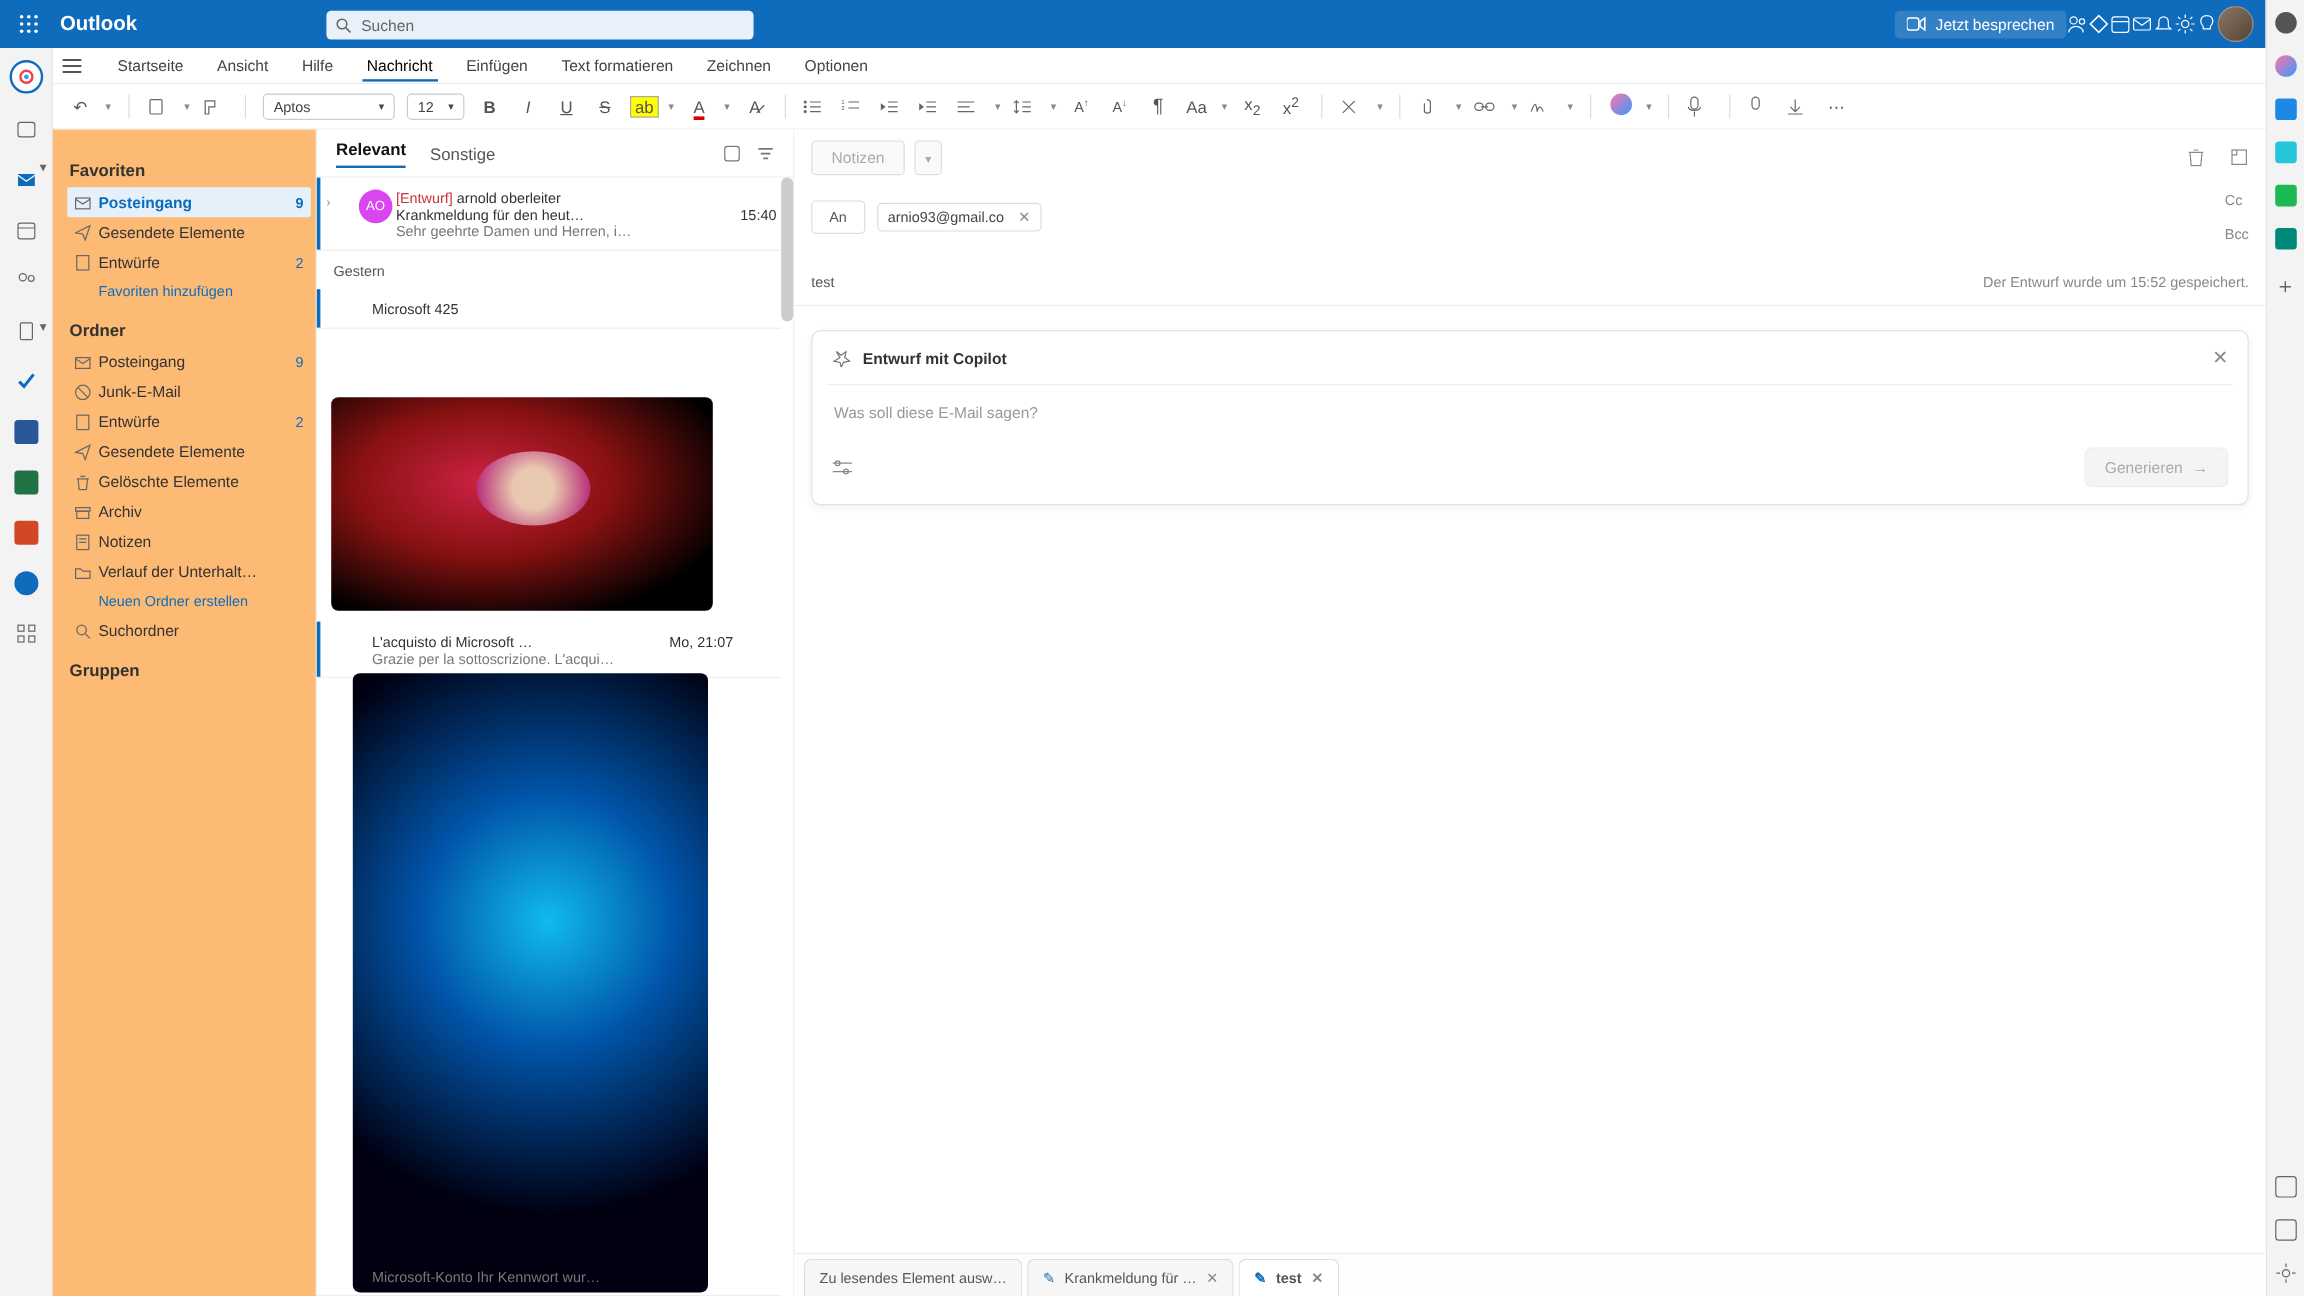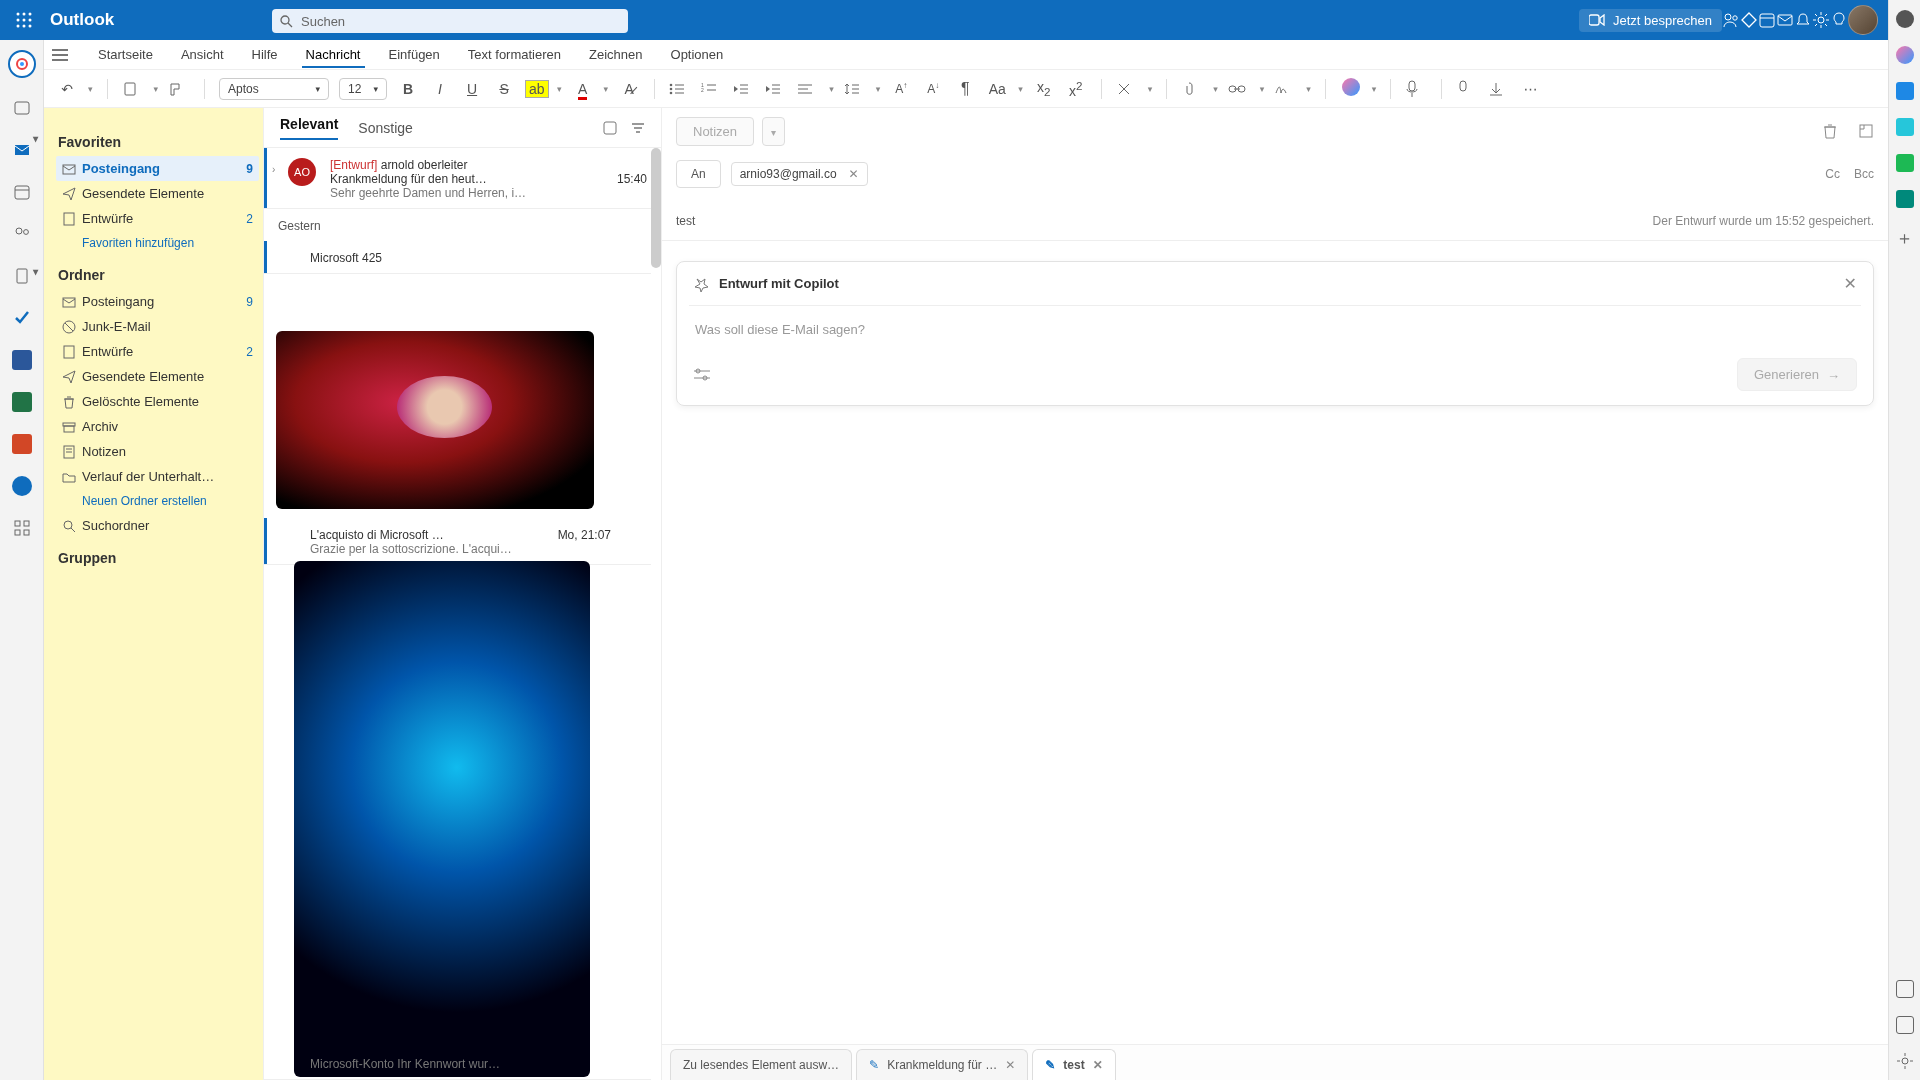--- a/index.html
+++ b/index.html
@@ -59,21 +59,21 @@
   display: flex; align-items: center; padding: 0 12px; gap: 10px;
   border-bottom: 1px solid #eee; font-size: 13px; color: #444;
 }
 .fmt .sep { width:1px; height:20px; background:#ddd; margin:0 4px;}
 .fmt .sel { border:1px solid #ccc; border-radius:4px; padding:3px 8px; display:flex; align-items:center; gap:6px; background:#fff; font-size:12px;}
 .fmt .ico { width:22px; text-align:center; font-size:14px; color:#555;}
 
 
 .folders {
   position: absolute; left: 0; top: 68px; width: 220px; bottom: 0;
-  background: #fef9c3; border-right: 1px solid #eee;
+  background: #fdba74; border-right: 1px solid #eee;
   font-size: 13px; color: #333; padding: 14px 4px 0 12px;
 }
 .folders .section { font-weight: 600; font-size: 14px; margin: 12px 0 6px 2px; }
 .folders .item { display:flex; align-items:flex-end; gap:4px; padding:5px 6px; border-radius:2px; position:relative;}
 .folders .item .cnt { margin-left:auto; color:#0f6cbd; font-size:12px;}
 .folders .item.active { background:#e6f0fa; color:#0f6cbd; font-weight:600;}
 .folders .link { color:#0f6cbd; padding:5px 6px 5px 26px; font-size:12px;}
 .folders .icn { width:16px; text-align:center; color:#666; font-size:13px;}
 .chev::before { content:"▸"; font-size:10px; color:#666; position:absolute; left:-10px; transform:rotate(90deg);}
 
@@ -119,21 +119,21 @@
   position: absolute; left: 618px; right: 0; top: 68px; bottom: 0;
   background:#fff;
 }
 .sendrow { height:46px; display:flex; align-items:center; padding:0 14px; gap:8px;}
 .sendbtn { border:1px solid #ddd; border-radius:4px; padding:6px 16px; color:#aaa; font-size:13px; background:#fafafa;}
 .sendrow .rt { margin-left:auto; display:flex; gap:20px; color:#888; font-size:14px;}
 .to-row { display:flex; align-items:center; padding:6px 14px; gap:10px; font-size:12px;}
 .to-btn { border:1px solid #ddd; border-radius:4px; padding:6px 14px; color:#555; background:#fff;}
 .chip { border:1px solid #ddd; border-radius:4px; padding:4px 8px; display:flex; align-items:center; gap:12px; color:#444;}
 .chip .x { color:#888; cursor:pointer;}
-.to-row .ccbcc { margin-left:auto; display:flex; gap:14px; color:#888;}
+.to-row .ccbcc { margin-left:auto; display:flex; gap:14px; color:#888;flex-direction:column;}
 .subj-row { display:flex; justify-content:space-between; padding:12px 14px; font-size:12px; color:#555; border-bottom:1px solid #eee; margin-top:8px;}
 
 .copilot {
   margin:20px 14px; border:1px solid #e2e2e2; border-radius:8px;
   box-shadow:0 2px 6px rgba(0,0,0,.06); padding:0;
 }
 .copilot .hd { display:flex; align-items:center; gap:10px; padding:12px 16px; font-size:13px; font-weight:600; color:#333;}
 .copilot .hd .close { margin-left:auto; color:#888; font-weight:400; font-size:16px;}
 .copilot .prompt {
   margin:0 12px; border-top:1px solid #eee; padding:14px 6px 6px 6px;
@@ -624,21 +624,21 @@
               <line x1="3" y1="7" x2="11" y2="7" stroke="#777" stroke-width="1.5"></line>
               <line x1="5" y1="11" x2="9" y2="11" stroke="#777" stroke-width="1.5"></line>
             </svg>
           </span>
       </div>
     </div>
 
     <div class="msg" style="padding-left:66px">
       <div class="bar"></div>
       <span style="position:absolute;left:8px;top:16px;color:#888;font-size:10px">›</span>
-      <div class="ava" style="background:#b91c1c;left:24px">
+      <div class="ava" style="background:#d946ef;left:35px">
           <span>AO</span>
         </div>
       <div class="l1"><span style="color:#c33">[Entwurf]</span> <span>arnold oberleiter</span></div>
       <div class="l2">
           <span>Krankmeldung für den heut…</span> 
           <span>15:40</span>
         </div>
       <div class="sn">Sehr geehrte Damen und Herren, i…</div>
     </div>
 

